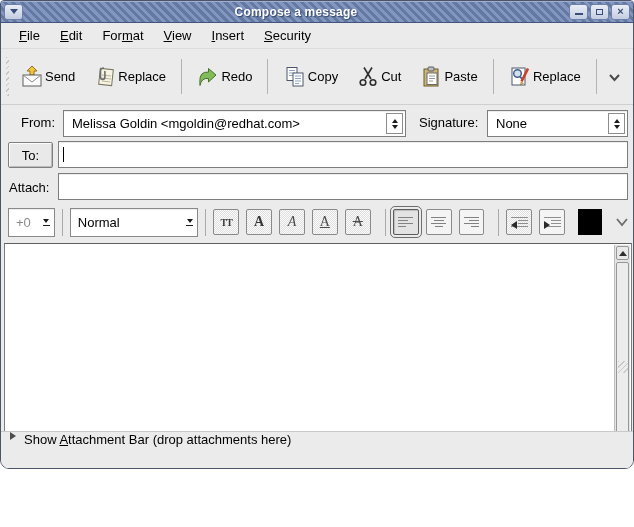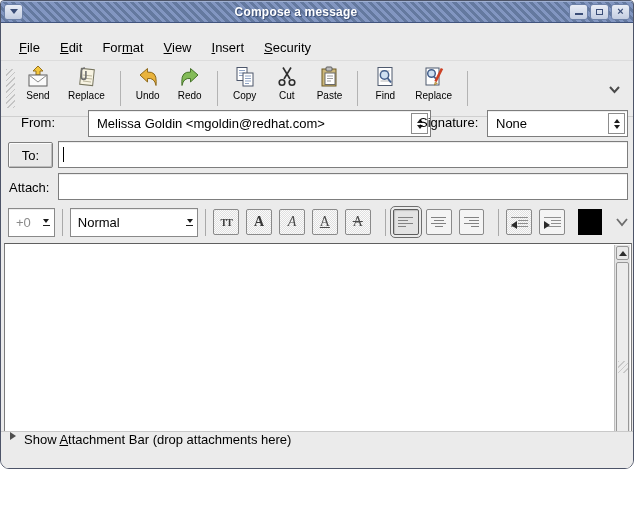--- a/index.html
+++ b/index.html
@@ -28,30 +28,30 @@
     display:flex; align-items:center; justify-content:center;
     font-size:10px; font-weight:bold; line-height:1;
   }
   .glyph-box{ width:7px; height:6px; border:1.5px solid #3a4d77; }
   .glyph-min{ width:8px; height:2px; background:#3a4d77; margin-top:5px;}
   .chev{ width:8px; height:8px; position:relative;}
   .chev::before{ content:""; position:absolute; left:0; top:1px;
     border-left:4px solid transparent; border-right:4px solid transparent; border-top:5px solid #3a4d77;}
   
   .menubar{ height:26px; display:flex; align-items:center; padding:0 8px;
-    border-bottom:1px solid #dcdcdc; font-size:13px;margin-top:12px;}
+    border-bottom:1px solid #dcdcdc; font-size:13px;}
   .menu-item{ padding:3px 10px; }
   .mn{ text-decoration:underline; }
   
   .toolbar{ height:56px; display:flex; align-items:stretch; padding:2px 6px 2px 0;
     border-bottom:1px solid #cfcfcf; }
   .grip{ width:9px; margin:6px 2px 6px 5px;
     background:repeating-linear-gradient(135deg,#c4c4c4 0 1px,transparent 1px 4px); }
-  .tb-btn{ display:flex; flex-direction:column; align-items:center; justify-content:flex-start;
-    padding:2px 9px; gap:1px; font-size:10px; border-radius:3px;}
+  .tb-btn{ display:flex; flex-direction:row; align-items:center; justify-content:flex-start;
+    padding:2px 9px; gap:1px; font-size:13px; border-radius:3px;}
   .tb-btn svg{ display:block; }
   .tb-sep{ width:1px; background:#b3b3b3; margin:8px 6px; }
   .tb-overflow{ margin-left:auto; align-self:center; padding:4px 6px; }
   
   .flabel{ position:absolute; font-size:13px; color:#000; }
   .combo{ position:absolute; background:#fff; border:1px solid #7d7d7d;
     box-shadow:inset 0 1px 0 rgba(0,0,0,.07);
     font-size:13px; display:flex; align-items:center; padding:0 24px 0 8px; }
   .combo-arrows{ position:absolute; right:2px; top:2px; bottom:2px; width:17px;
     border:1px solid #8d8d8d; background:#fff; display:flex; flex-direction:column;
@@ -173,26 +173,20 @@
         <line x1="9" y1="10" x2="18" y2="11" stroke="#b9b49a"></line>
         <line x1="9" y1="13" x2="18" y2="14" stroke="#b9b49a"></line>
         <line x1="9" y1="16" x2="17" y2="17" stroke="#b9b49a"></line>
         <path d="M11 3 q-3.5 0 -3.5 3 v6 q0 2.4 2.2 2.4 q2.2 0 2.2 -2.4 V6" fill="none" stroke="#6e6e6e" stroke-width="1.6"></path>
       </svg>
       <span>Replace</span>
     </div>
 
     <div class="tb-sep"></div>
 
-    <div class="tb-btn">
-      <svg width="24" height="24" viewBox="0 0 24 24">
-        <path d="M4 10 l7.5 -6.5 v3.6 q9 -0.8 8.7 9.4 l-0.2 4 q-1.5 -8 -8.5 -7 v3.5 Z" fill="#e9b33c" stroke="#8e691a"></path>
-      </svg>
-      <span>Undo</span>
-    </div>
 
     <div class="tb-btn">
       <svg width="24" height="24" viewBox="0 0 24 24">
         <path d="M20 10 l-7.5 -6.5 v3.6 q-9 -0.8 -8.7 9.4 l0.2 4 q1.5 -8 8.5 -7 v3.5 Z" fill="#83bb58" stroke="#46732a"></path>
       </svg>
       <span>Redo</span>
     </div>
 
     <div class="tb-sep"></div>
 
@@ -228,30 +222,20 @@
         <rect x="8" y="8" width="10" height="11.5" fill="#fff" stroke="#6a6a6a"></rect>
         <line x1="10" y1="11" x2="16" y2="11" stroke="#9b9b9b"></line>
           <line x1="10" y1="13.5" x2="16" y2="13.5" stroke="#9b9b9b"></line>
           <line x1="10" y1="16" x2="14" y2="16" stroke="#9b9b9b"></line>
       </svg>
       <span>Paste</span>
     </div>
 
     <div class="tb-sep"></div>
 
-    <div class="tb-btn">
-      <svg width="24" height="24" viewBox="0 0 24 24">
-        <rect x="5" y="2.5" width="14" height="18" fill="#fff" stroke="#4f5a6e"></rect>
-        <line x1="7.5" y1="6" x2="16.5" y2="6" stroke="#b5b5b5"></line>
-          <line x1="7.5" y1="16" x2="16.5" y2="16" stroke="#b5b5b5"></line>
-        <circle cx="11.5" cy="10" r="4.2" fill="#cfe0f1" stroke="#45608c" stroke-width="1.5"></circle>
-        <line x1="14.5" y1="13" x2="18" y2="17.5" stroke="#45608c" stroke-width="2"></line>
-      </svg>
-      <span>Find</span>
-    </div>
 
     <div class="tb-btn">
       <svg width="24" height="24" viewBox="0 0 24 24">
         <rect x="4" y="3" width="13" height="17" fill="#fff" stroke="#4f5a6e"></rect>
         <circle cx="9.5" cy="8.5" r="3.8" fill="#cfe0f1" stroke="#45608c" stroke-width="1.5"></circle>
         <line x1="12" y1="11.5" x2="14.5" y2="14.5" stroke="#45608c" stroke-width="1.8"></line>
         <line x1="20" y1="3.5" x2="13.5" y2="16.5" stroke="#cc4125" stroke-width="2.6"></line>
         <polygon points="13.2,17 12.4,20 15.4,18.4" fill="#e8c06a" stroke="#8e691a" stroke-width=".6"></polygon>
       </svg>
       <span>Replace</span>
@@ -260,21 +244,21 @@
     <div class="tb-sep"></div>
 
     <div class="tb-overflow">
       <svg width="13" height="9" viewBox="0 0 13 9">
         <polyline points="2,2 6.5,7 11,2" fill="none" stroke="#4a4a4a" stroke-width="2"></polyline>
       </svg>
     </div>
   </div>
 
   <div class="flabel" style="left:0; top:114px; width:54px; text-align:right;">From:</div>
-  <div class="combo" style="left:62px; top:109px; width:343px; height:27px;margin-left:25px;">
+  <div class="combo" style="left:62px; top:109px; width:343px; height:27px;">
     <span style="white-space:nowrap; overflow:hidden;">Melissa Goldin &lt;mgoldin@redhat.com&gt;</span>
     <span class="combo-arrows">
         <span class="tri-up"></span>
         <span class="tri-dn"></span>
       </span>
   </div>
   <div class="flabel" style="left:418px; top:114px;">Signature:</div>
   <div class="combo" style="left:486px; top:109px; width:141px; height:27px;">
     <span>None</span>
     <span class="combo-arrows">

